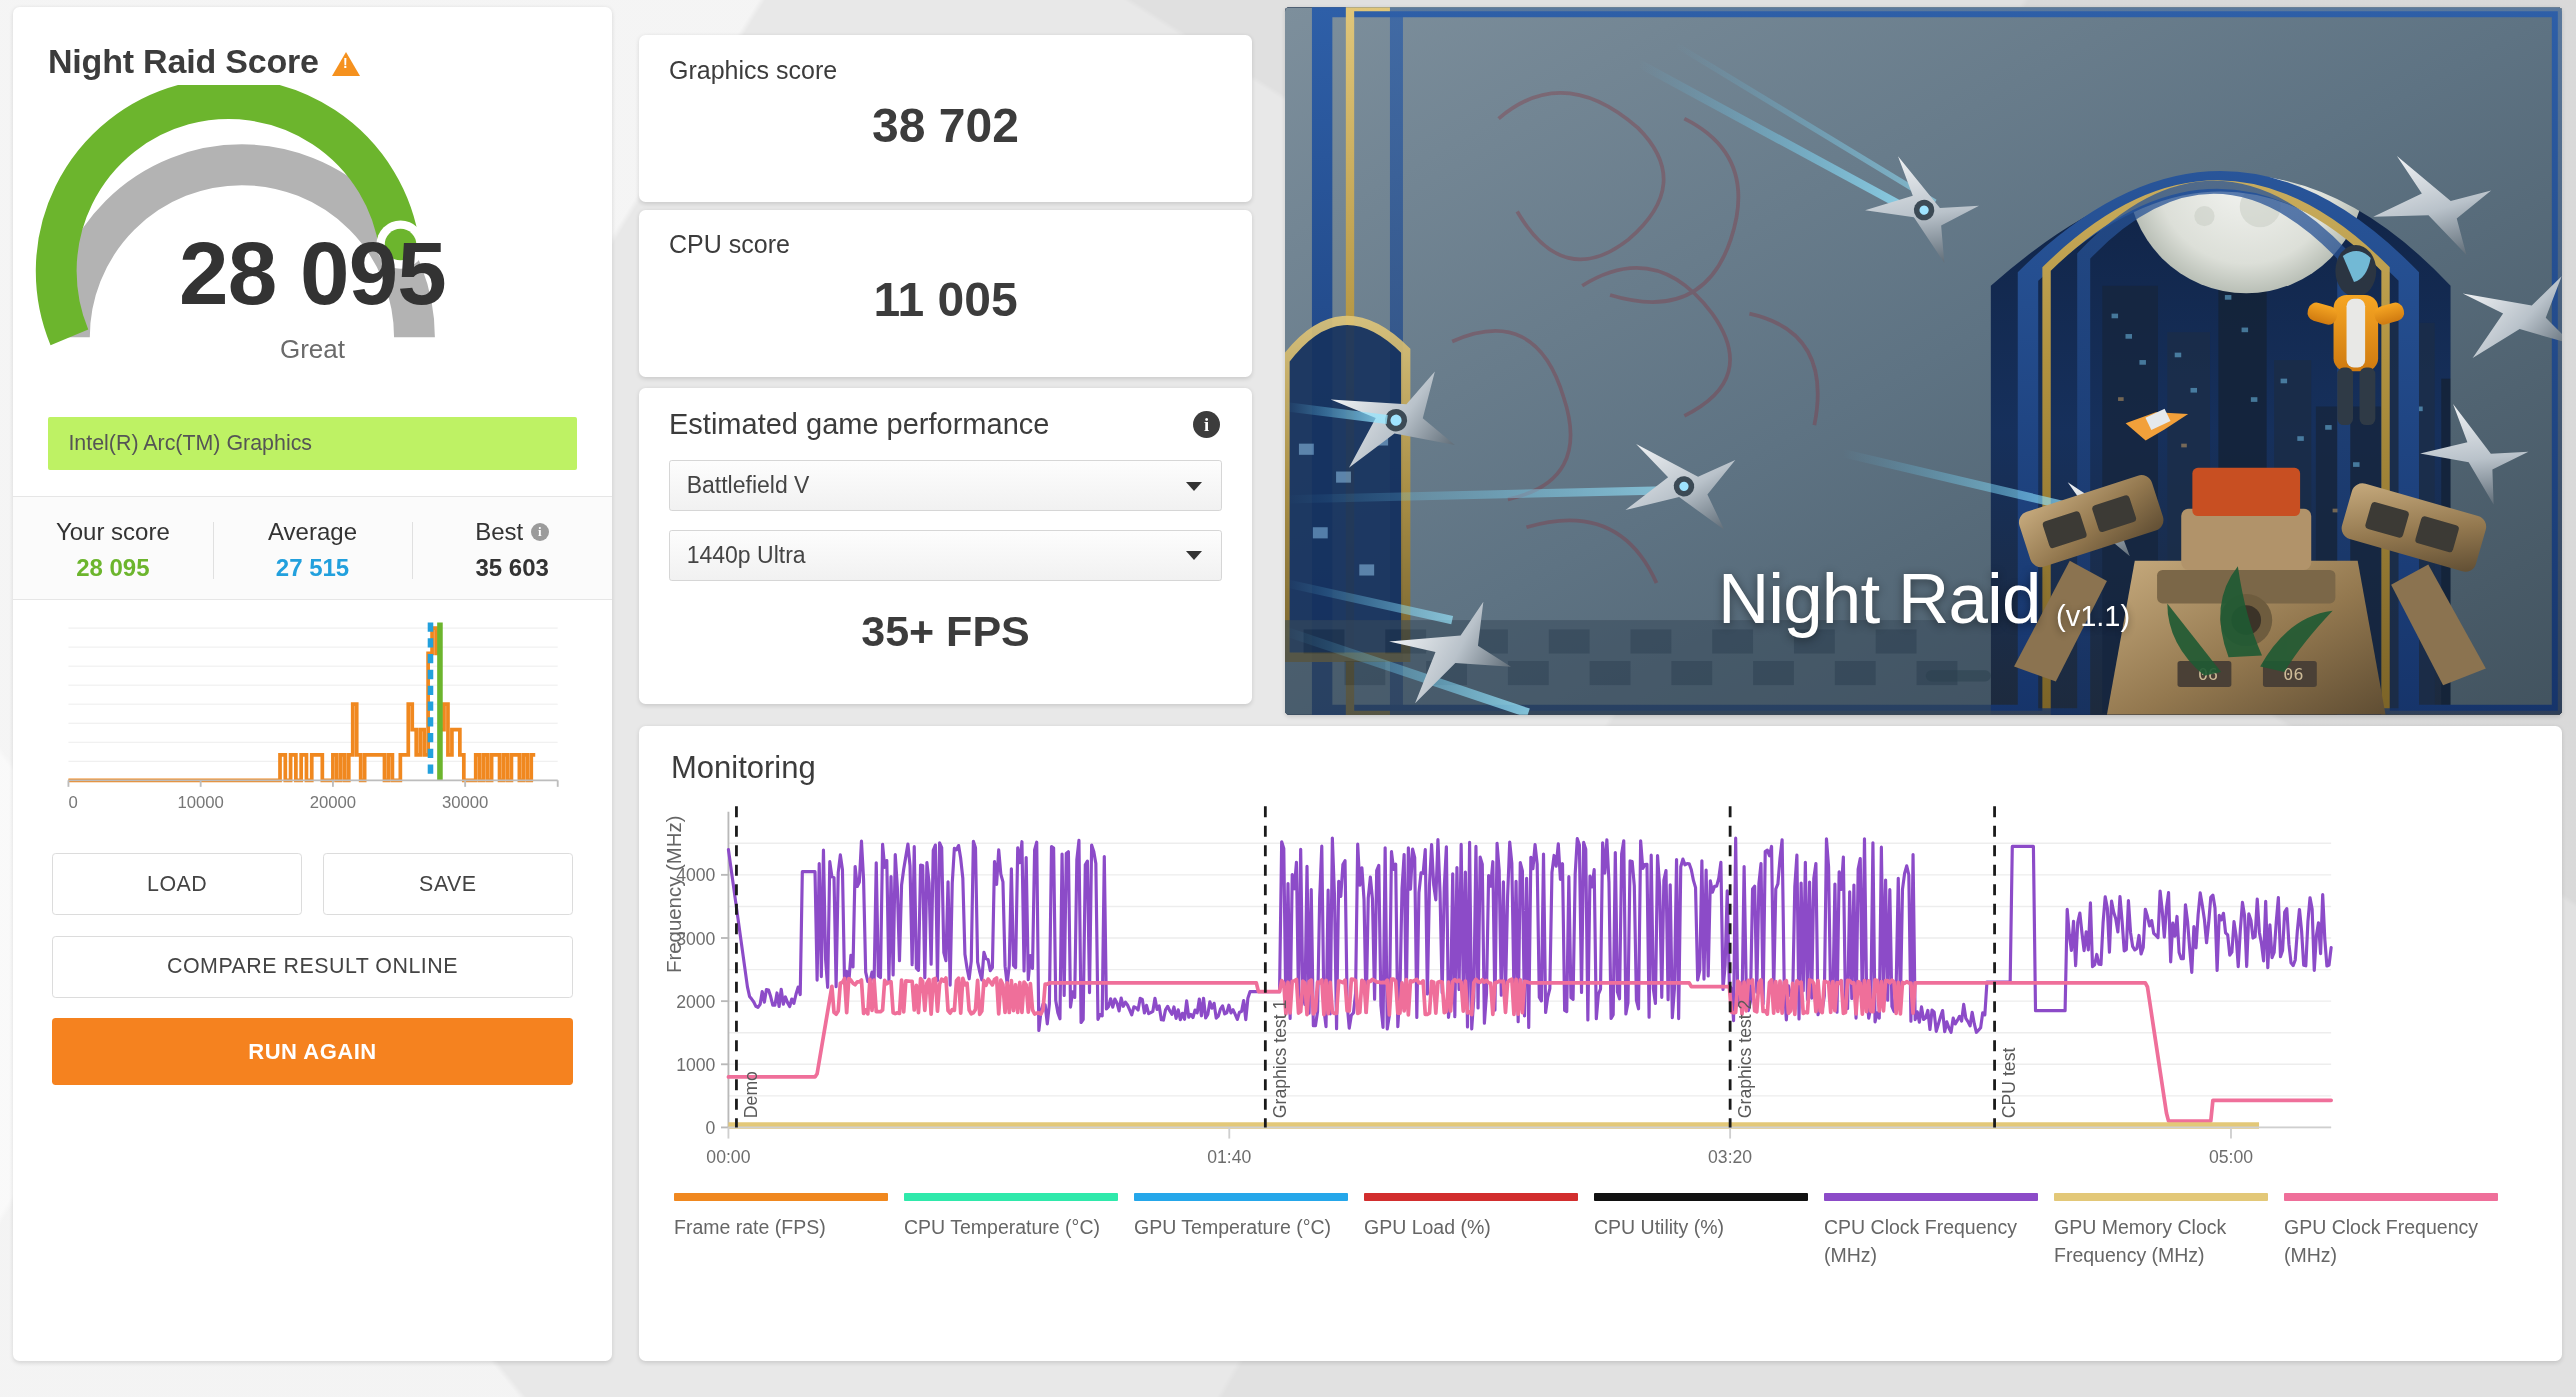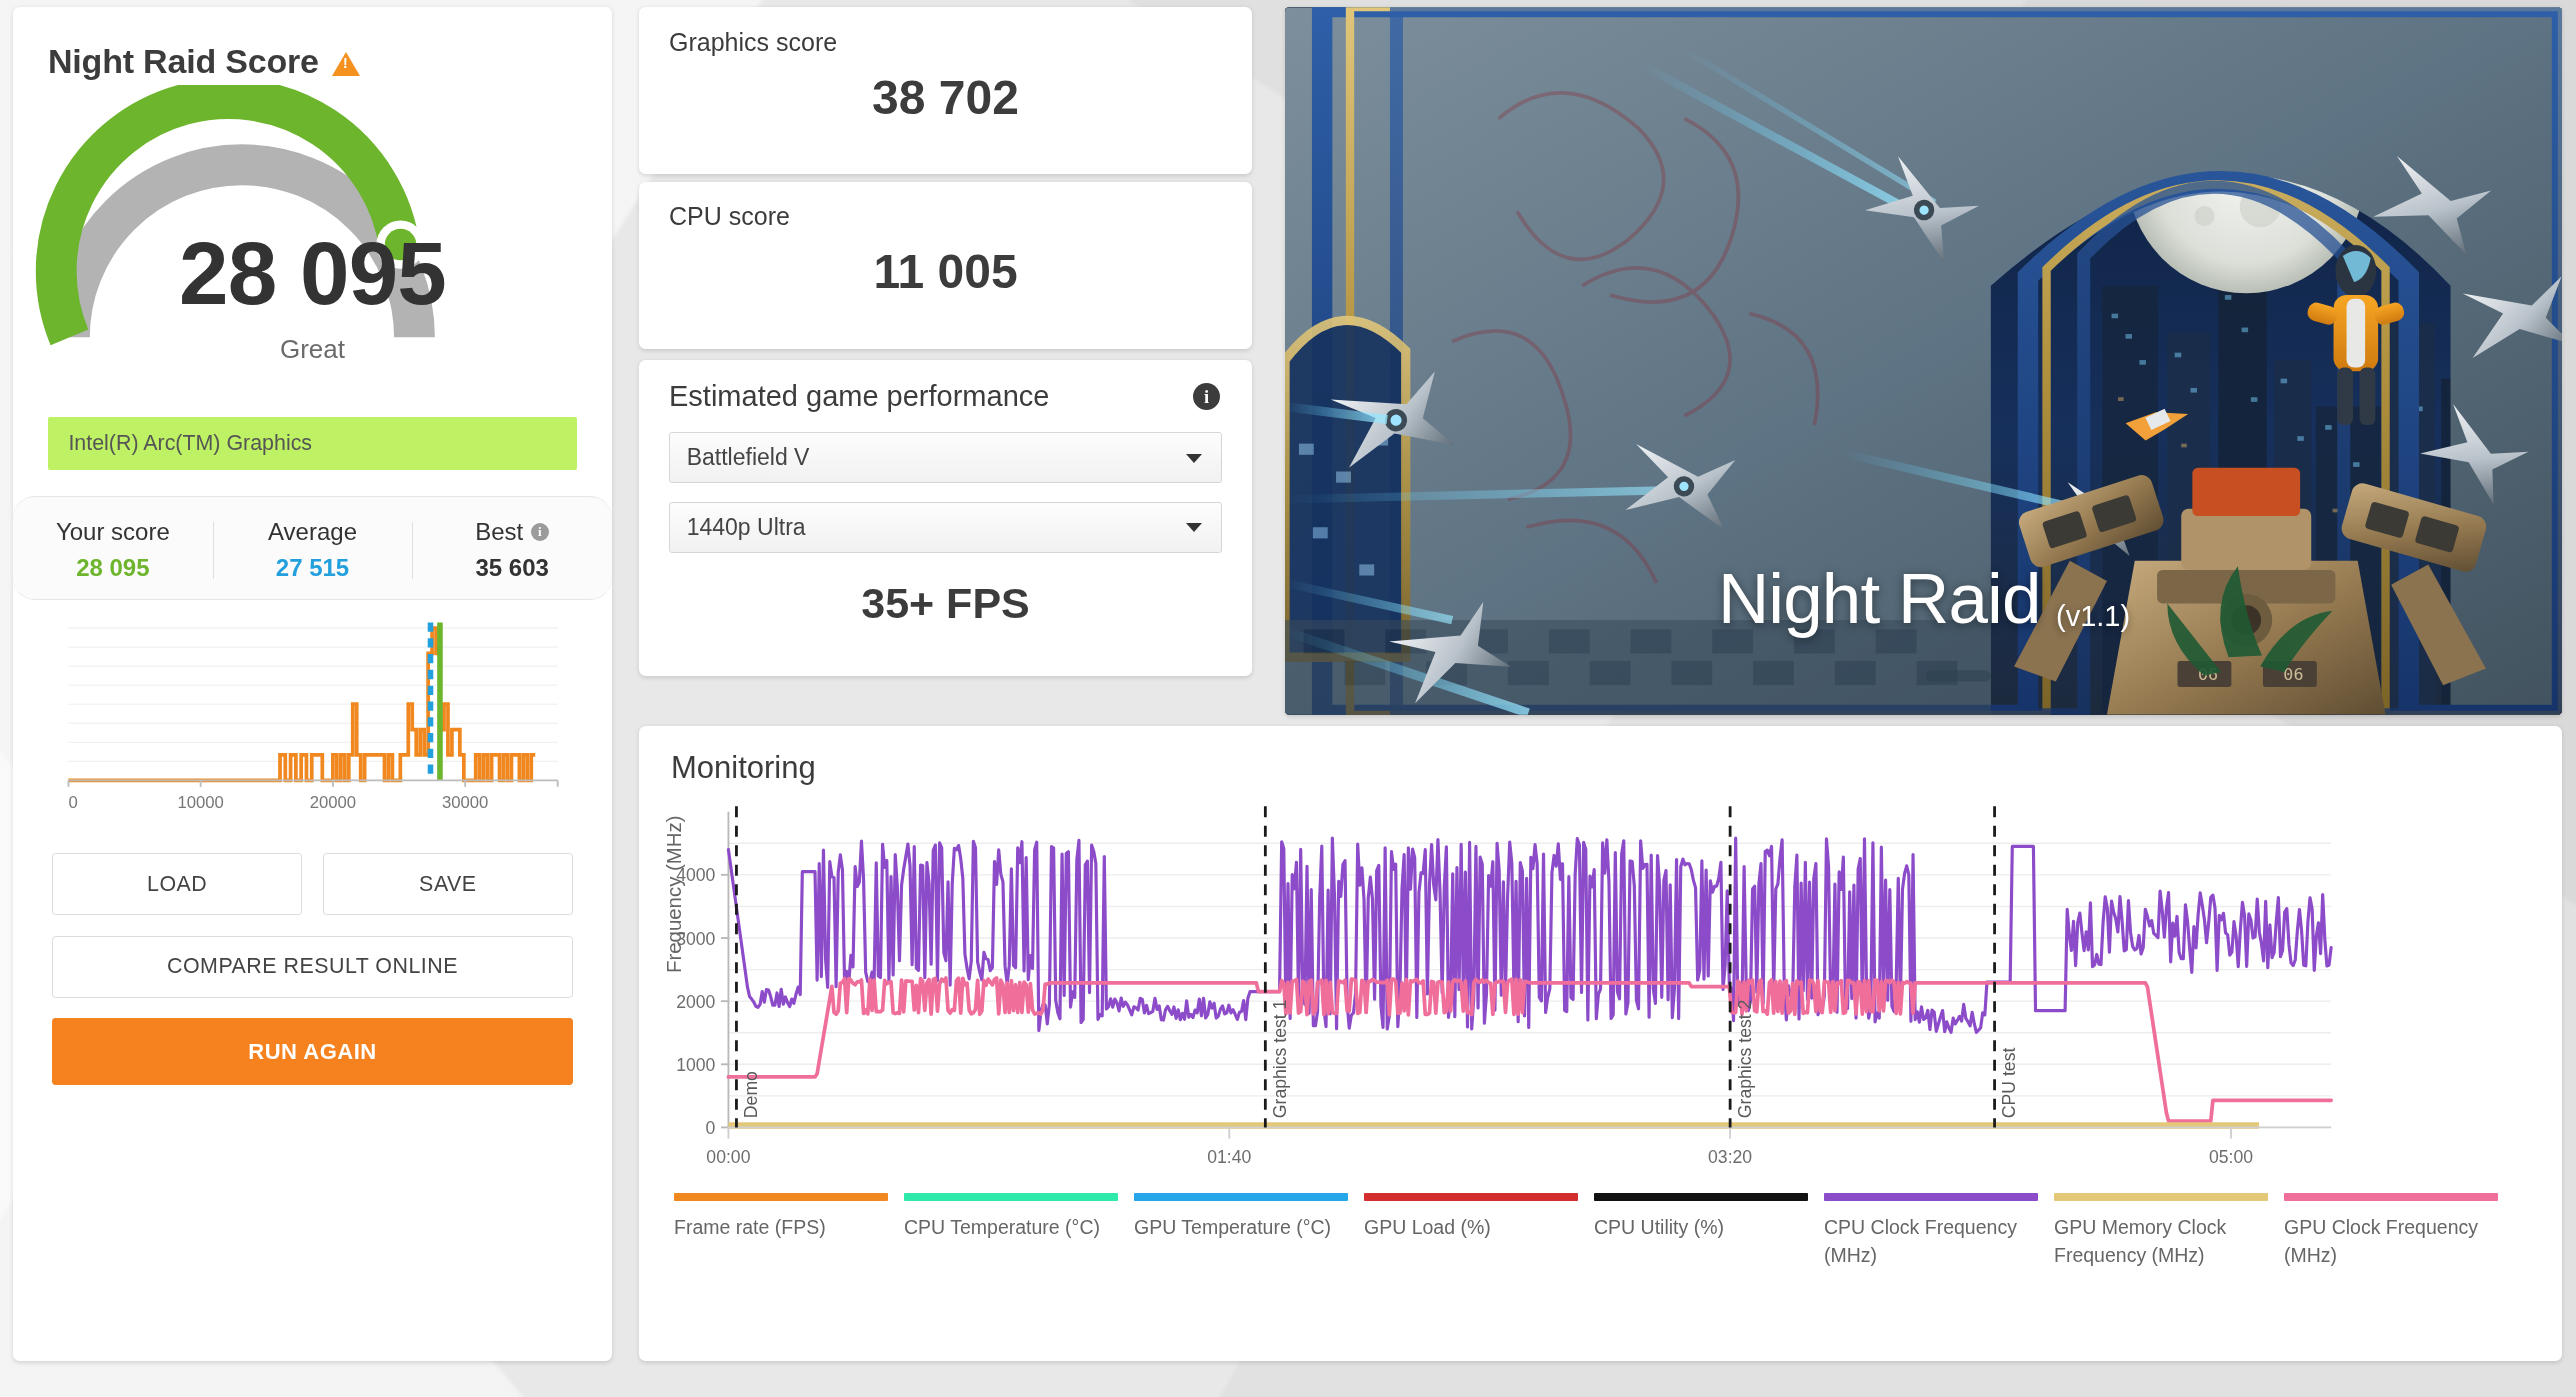--- a/index.html
+++ b/index.html
@@ -61,21 +61,21 @@
     top: 249px; font-size: 26px; color: #6b6b6b;
   }
   #device-name {
     margin: 7.4px 35px 0 35px; background: #bef264;
     padding: 14px 20.4px; font-size: 21.4px; color: #555; border-radius: 1.9px;
   }
 
   
   #compare-strip {
     margin-top: 26px; border-top: 0.9px solid #e6e6e6; border-bottom: 0.9px solid #e6e6e6;
-    background: #fbfbfb; display: flex; padding: 20.4px 0 16.7px 0; border-radius: 22px;
+    background: #fbfbfb; display: flex; padding: 20.4px 0 16.7px 0;
   }
   .cmp-col { flex: 1; text-align: center; position: relative; }
   .cmp-col + .cmp-col::before {
     content: ""; position: absolute; left: 0; top: 3.7px; bottom: 3.7px;
     width: 0.9px; background: #e0e0e0;
   }
   .cmp-head {
     font-size: 24px; color: #333; margin-bottom: 8.4px;
     display: flex; align-items: center; justify-content: center; gap: 7.4px;
   }
@@ -97,21 +97,21 @@
     flex: 1; text-align: center; padding: 17.7px 0; font-size: 21.4px;
     color: #444; border: 0.9px solid #dcdcdc; border-radius: 3.7px;
     background: #fff; letter-spacing: 0.5px; cursor: pointer;
   }
   .btn-primary {
     background: #f5821f; color: #fff; border: none; font-weight: bold;
     padding: 20.4px 0; font-size: 22px;
   }
 
   
-  .mid-card { left: 639px; width: 613px; }
+  .mid-card { left: 639px; width: 613px; margin-top: 28px; }
   #graphics-card { top: 7.4px; height: 167px; }
   #cpu-card { top: 182px; height: 167px; }
   .mid-label { font-size: 25px; color: #3c3c3c; padding: 20.4px 0 0 30px; }
   .mid-value {
     text-align: center; font-size: 48px; font-weight: bold; color: #3c3c3c;
     margin-top: 13px;
   }
   #egp-card { top: 360px; height: 316px; }
   #egp-head {
     display: flex; align-items: center; justify-content: space-between;

